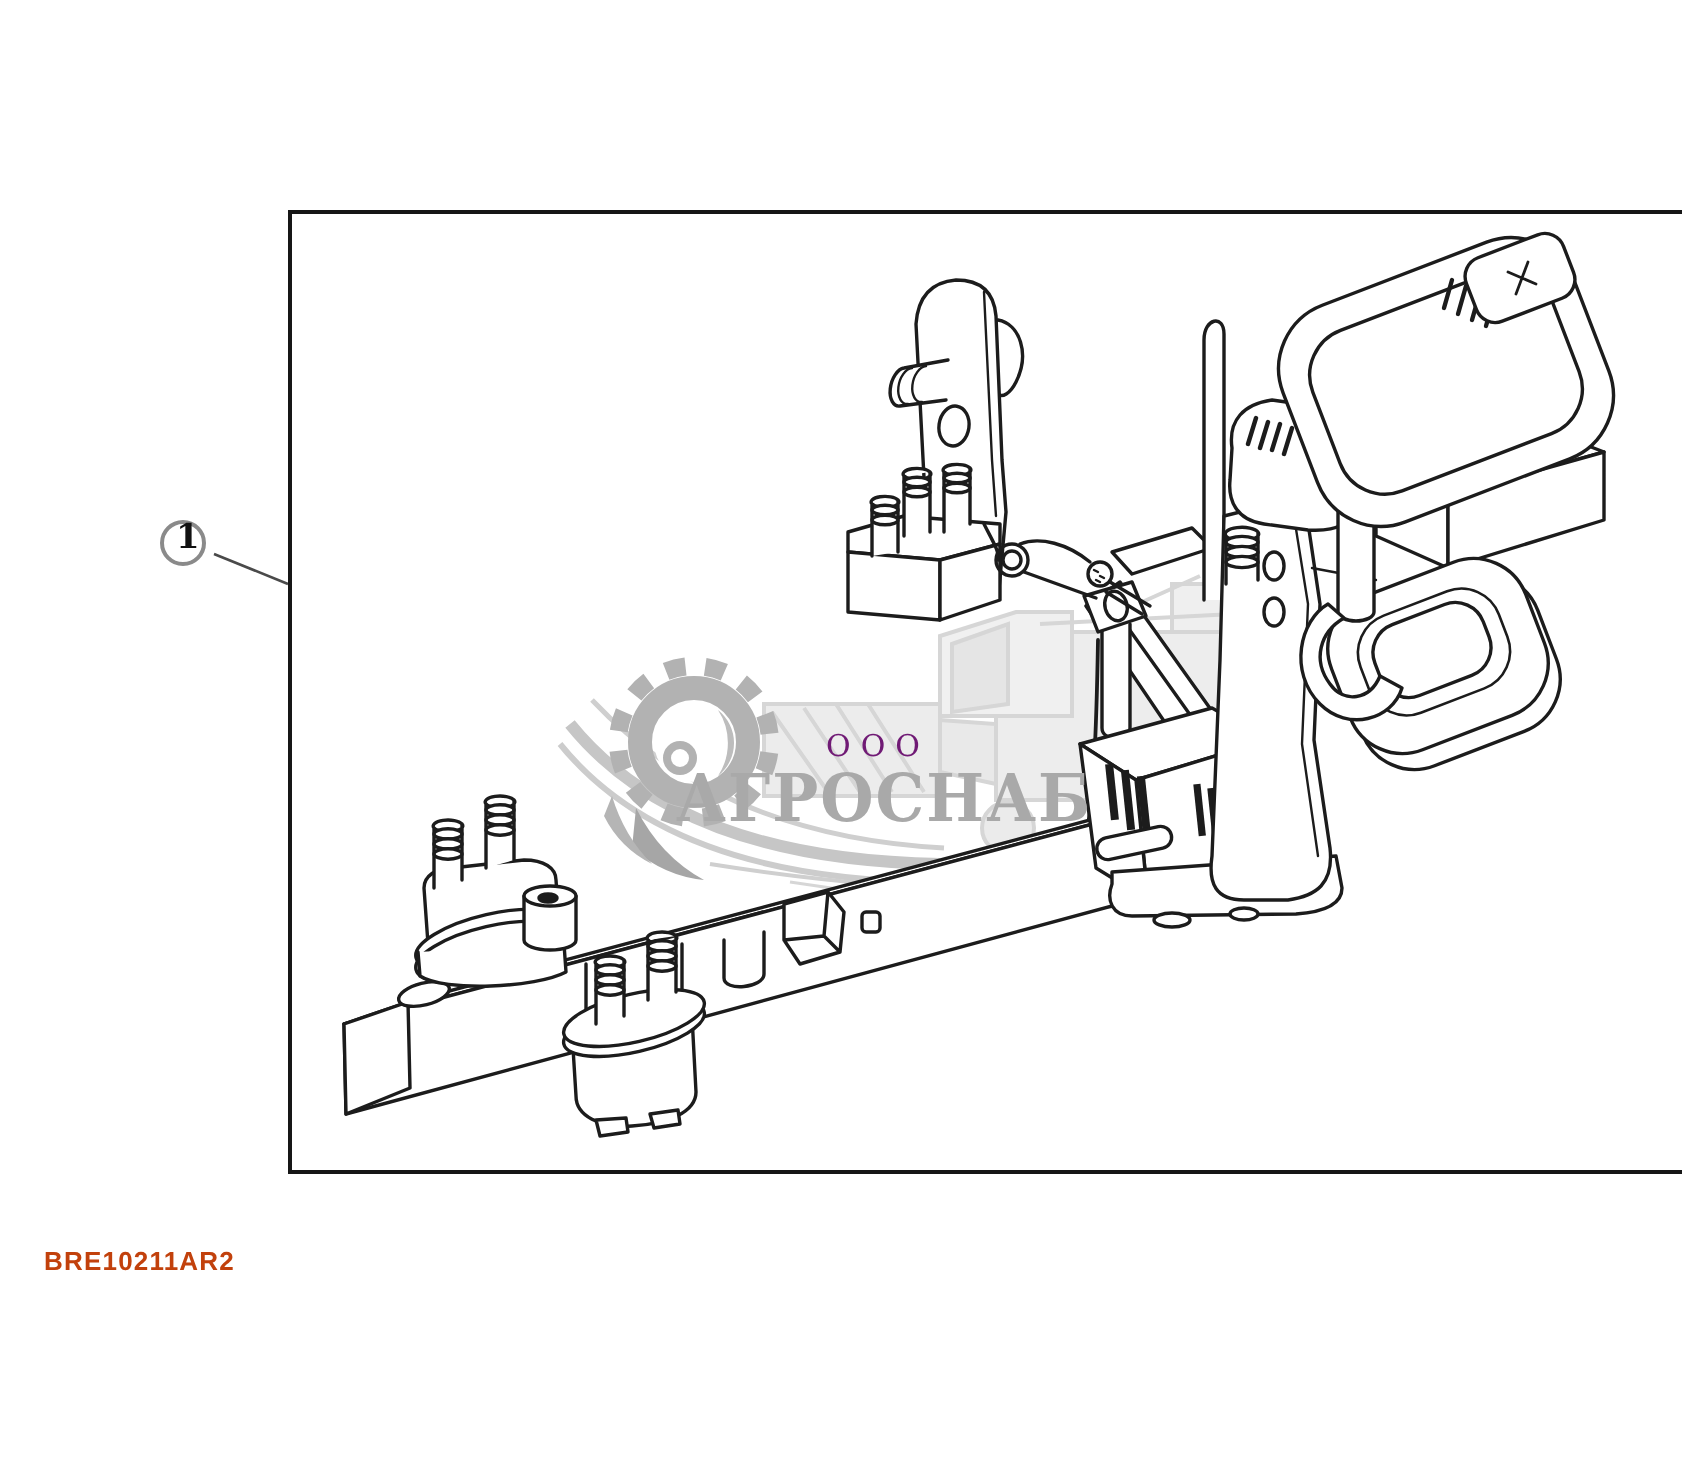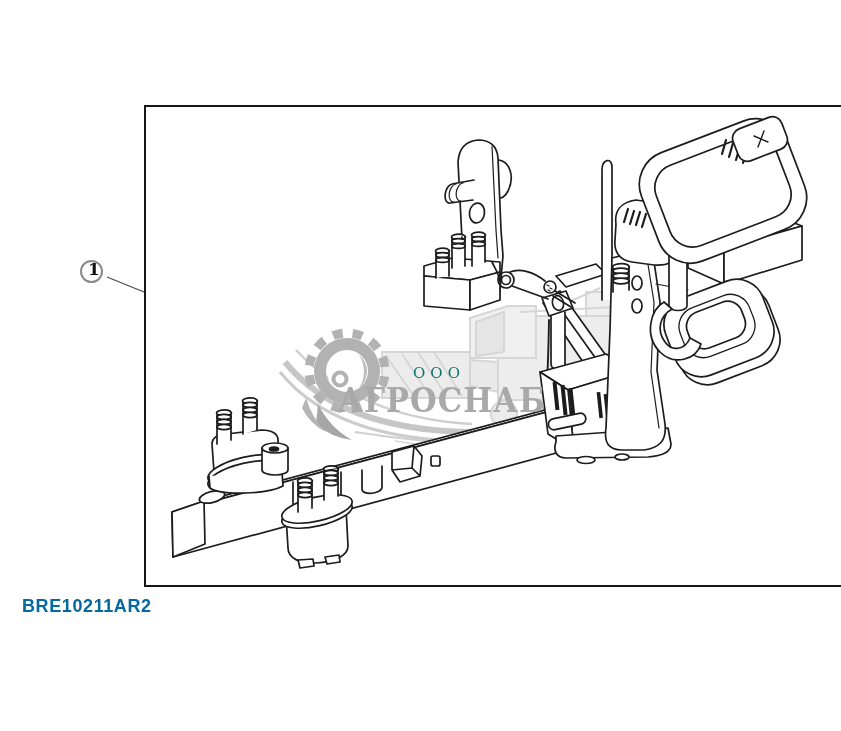--- a/index.html
+++ b/index.html
@@ -15,27 +15,27 @@
   .callout{
     position:absolute;left:80px;top:258px;width:26px;height:26px;z-index:5;
     font-family:"DejaVu Serif",serif;font-weight:bold;font-size:17px;color:#111;
   }
   .callout .ring{
     position:absolute;left:0;top:2px;width:19px;height:19px;border-radius:50%;
     border:2.5px solid #8a8a8a;background:#fff;
   }
   .callout .num{position:absolute;left:8px;top:1px;}
   .code{
-    position:absolute;left:22px;top:596px;z-index:5;
-    font-weight:bold;font-size:18px;letter-spacing:.6px;color:#0369a1;
+    position:absolute;left:22px;top:623px;z-index:5;
+    font-weight:bold;font-size:13px;letter-spacing:.6px;color:#c2410c;
     font-family:"Liberation Sans",sans-serif;
   }
   .wm-ooo{
     position:absolute;left:404px;top:364px;width:70px;text-align:center;z-index:3;
-    font-family:"DejaVu Serif",serif;font-size:15px;color:#0f766e;letter-spacing:5px;
+    font-family:"DejaVu Serif",serif;font-size:15px;color:#701a75;letter-spacing:5px;
   }
   .wm-name{
     position:absolute;left:338px;top:381px;z-index:3;
     font-family:"DejaVu Serif",serif;font-weight:bold;font-size:30px;color:#a9a9a9;
     letter-spacing:1px;transform:scale(1.02,1.1);transform-origin:left top;
   }
 </style>
 </head>
 <body>
 

